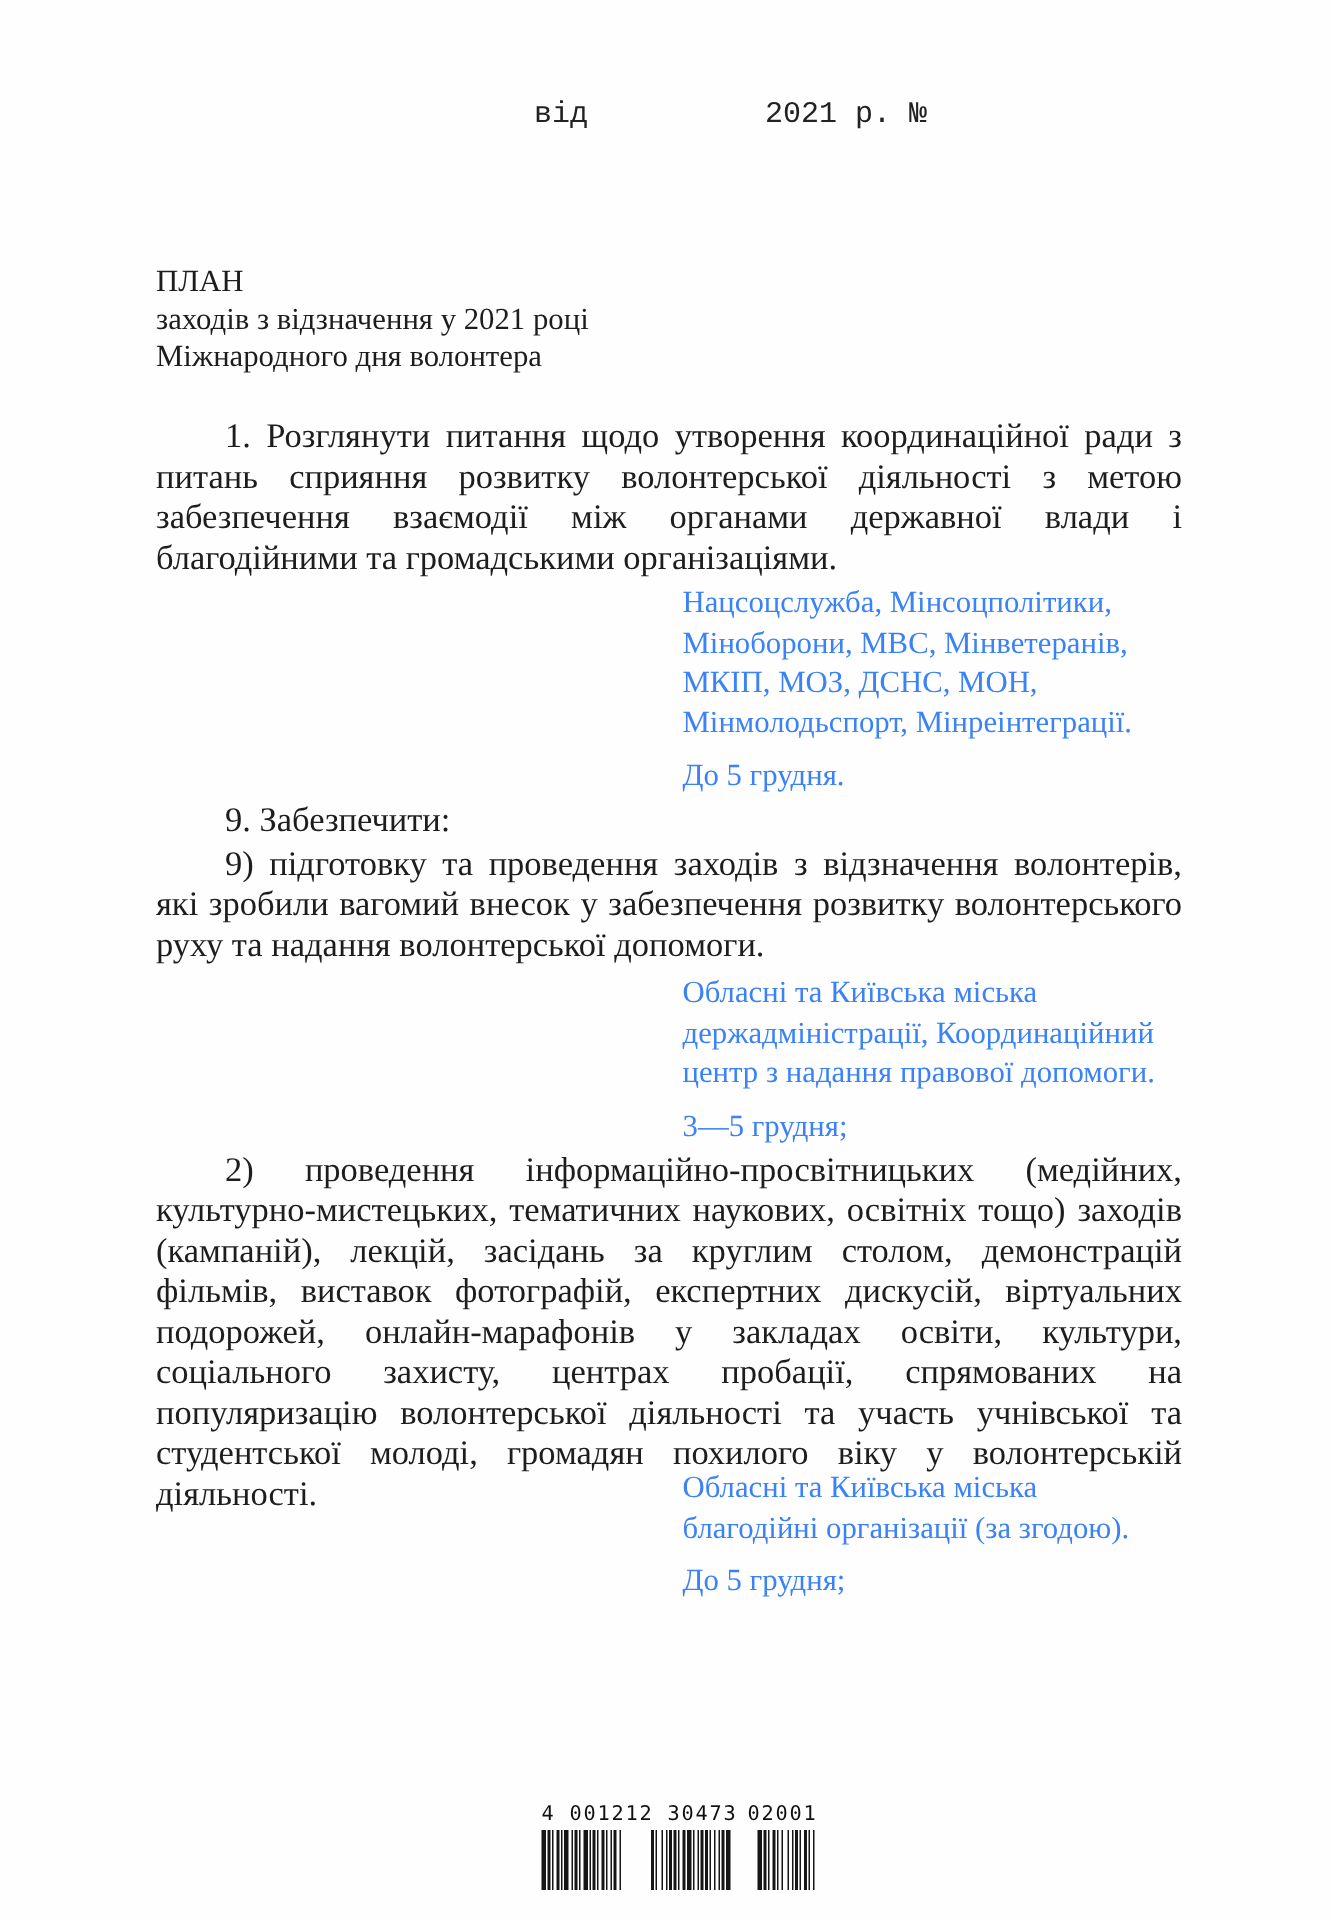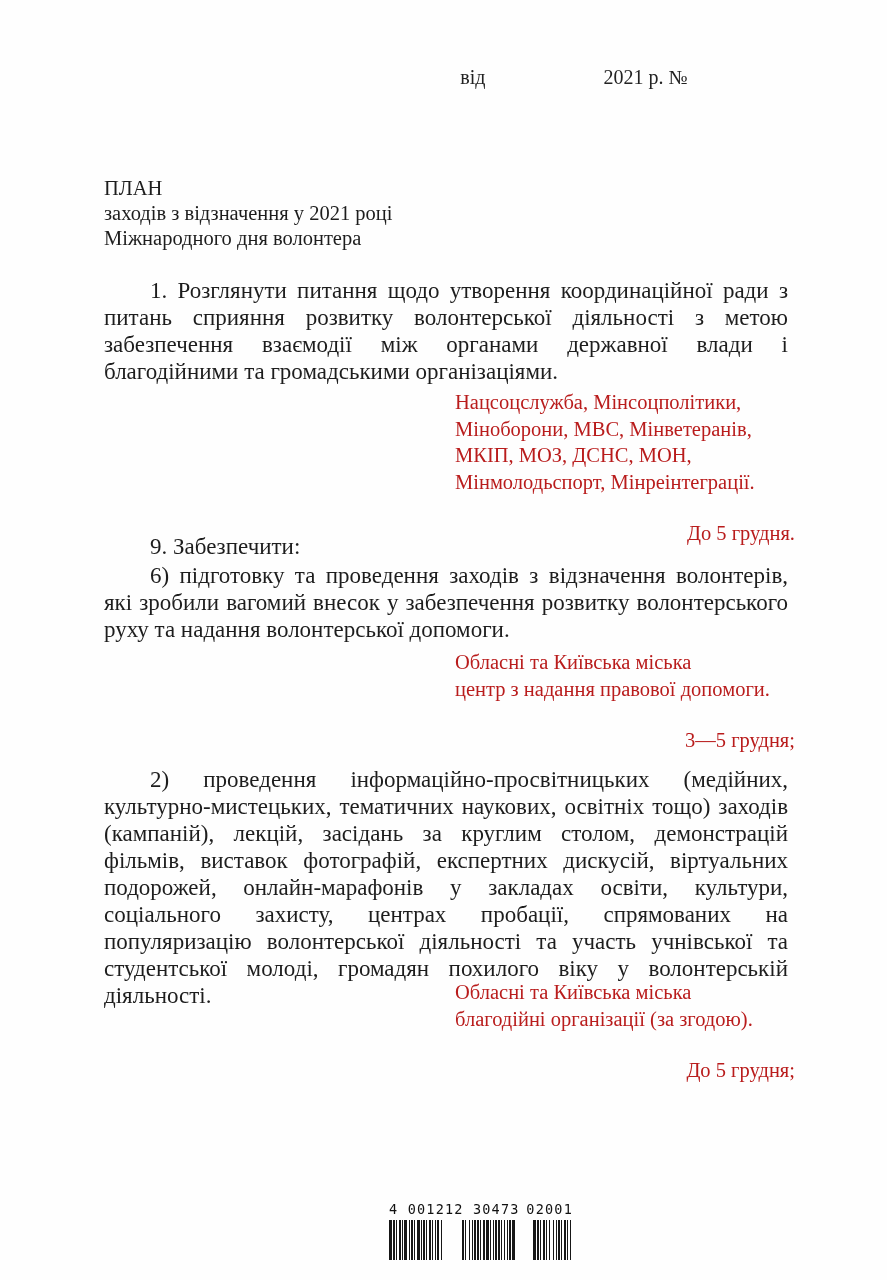--- a/index.html
+++ b/index.html
@@ -13,47 +13,47 @@
     -webkit-font-smoothing:antialiased;
   }
   .page{position:absolute;inset:0;background:#fefefe;}
   .txt{font-size:23px;line-height:27px;}
   
   .approval{
     position:absolute;top:64px;left:356px;width:436px;
     text-align:center;font-size:20px;line-height:26px;
     color:#222;
   }
-  .approval .date-line{display:flex;justify-content:center;}
+  .approval .date-line{display:flex;justify-content:flex-start;font-family:Liberation Mono, monospace;}
   .approval .gap{display:inline-block;width:118px;}
   
   .doc-title{
     position:absolute;top:176px;left:104px;width:684px;
     text-align:left;font-size:20.5px;line-height:25px;color:#1d1d1d;
   }
   
   .para{
     position:absolute;left:104px;width:684px;
     text-align:justify;text-indent:46px;color:#1d1d1d;
   }
   .p1{top:277px;}
   .h2{top:533px;text-align:left;}
   .p2a{top:562px;}
   .p2b{top:766px;}
   
   .resp{
     position:absolute;left:455px;width:340px;
-    font-size:20.5px;line-height:26.5px;color:#b91c1c;text-align:left;
+    font-size:20.5px;line-height:26.5px;color:#3b82f6;text-align:left;
   }
   .r1{top:389px;}
   .r2{top:649px;}
   .r3{top:979px;}
-  .resp .deadline{margin-top:25px;text-align:right;}
-  
-  .barcode{position:absolute;top:1201px;left:361px;width:184px;margin-left:28px;}
+  .resp .deadline{margin-top:9px;}
+  
+  .barcode{position:absolute;top:1201px;left:361px;width:184px;}
   .barcode .digits{
     display:flex;justify-content:space-between;
     font-family:"DejaVu Sans Mono","Liberation Mono",monospace;
     font-size:13.5px;letter-spacing:1.2px;color:#111;
     margin-bottom:3px;white-space:pre;
   }
   .bars-row{display:flex;justify-content:space-between;height:40px;}
   .bars{display:flex;height:40px;}
   .bars i{background:#161616;flex:none;height:100%;}
   .bars s{flex:none;height:100%;}
@@ -82,24 +82,25 @@
   <div class="resp r1">
     <div>Нацсоцслужба, Мінсоцполітики,</div>
     <div>Міноборони, МВС, Мінветеранів,</div>
     <div>МКІП, МОЗ, ДСНС, МОН,</div>
     <div>Мінмолодьспорт, Мінреінтеграції.</div>
     <div class="deadline">До 5 грудня.</div>
   </div>
 
   <div class="para txt h2">9. Забезпечити:</div>
 
-  <div class="para txt p2a">6) підготовку та проведення заходів з відзначення волонтерів, які зробили вагомий внесок у забезпечення розвитку волонтерського руху та надання волонтерської допомоги.</div>
+  <div class="para txt p2a">9) підготовку та проведення заходів з відзначення волонтерів, які зробили вагомий внесок у забезпечення розвитку волонтерського руху та надання волонтерської допомоги.</div>
 
   <div class="resp r2">
     <div>Обласні та Київська міська</div>
+    <div>держадміністрації, Координаційний</div>
     <div>центр з надання правової допомоги.</div>
     <div class="deadline">3—5 грудня;</div>
   </div>
 
   <div class="para txt p2b">2) проведення інформаційно-просвітницьких (медійних, культурно-мистецьких, тематичних наукових, освітніх тощо) заходів (кампаній), лекцій, засідань за круглим столом, демонстрацій фільмів, виставок фотографій, експертних дискусій, віртуальних подорожей, онлайн-марафонів у закладах освіти, культури, соціального захисту, центрах пробації, спрямованих на популяризацію волонтерської діяльності та участь учнівської та студентської молоді, громадян похилого віку у волонтерській діяльності.</div>
 
   <div class="resp r3">
     <div>Обласні та Київська міська</div>
     <div>благодійні організації (за згодою).</div>
     <div class="deadline">До 5 грудня;</div>

